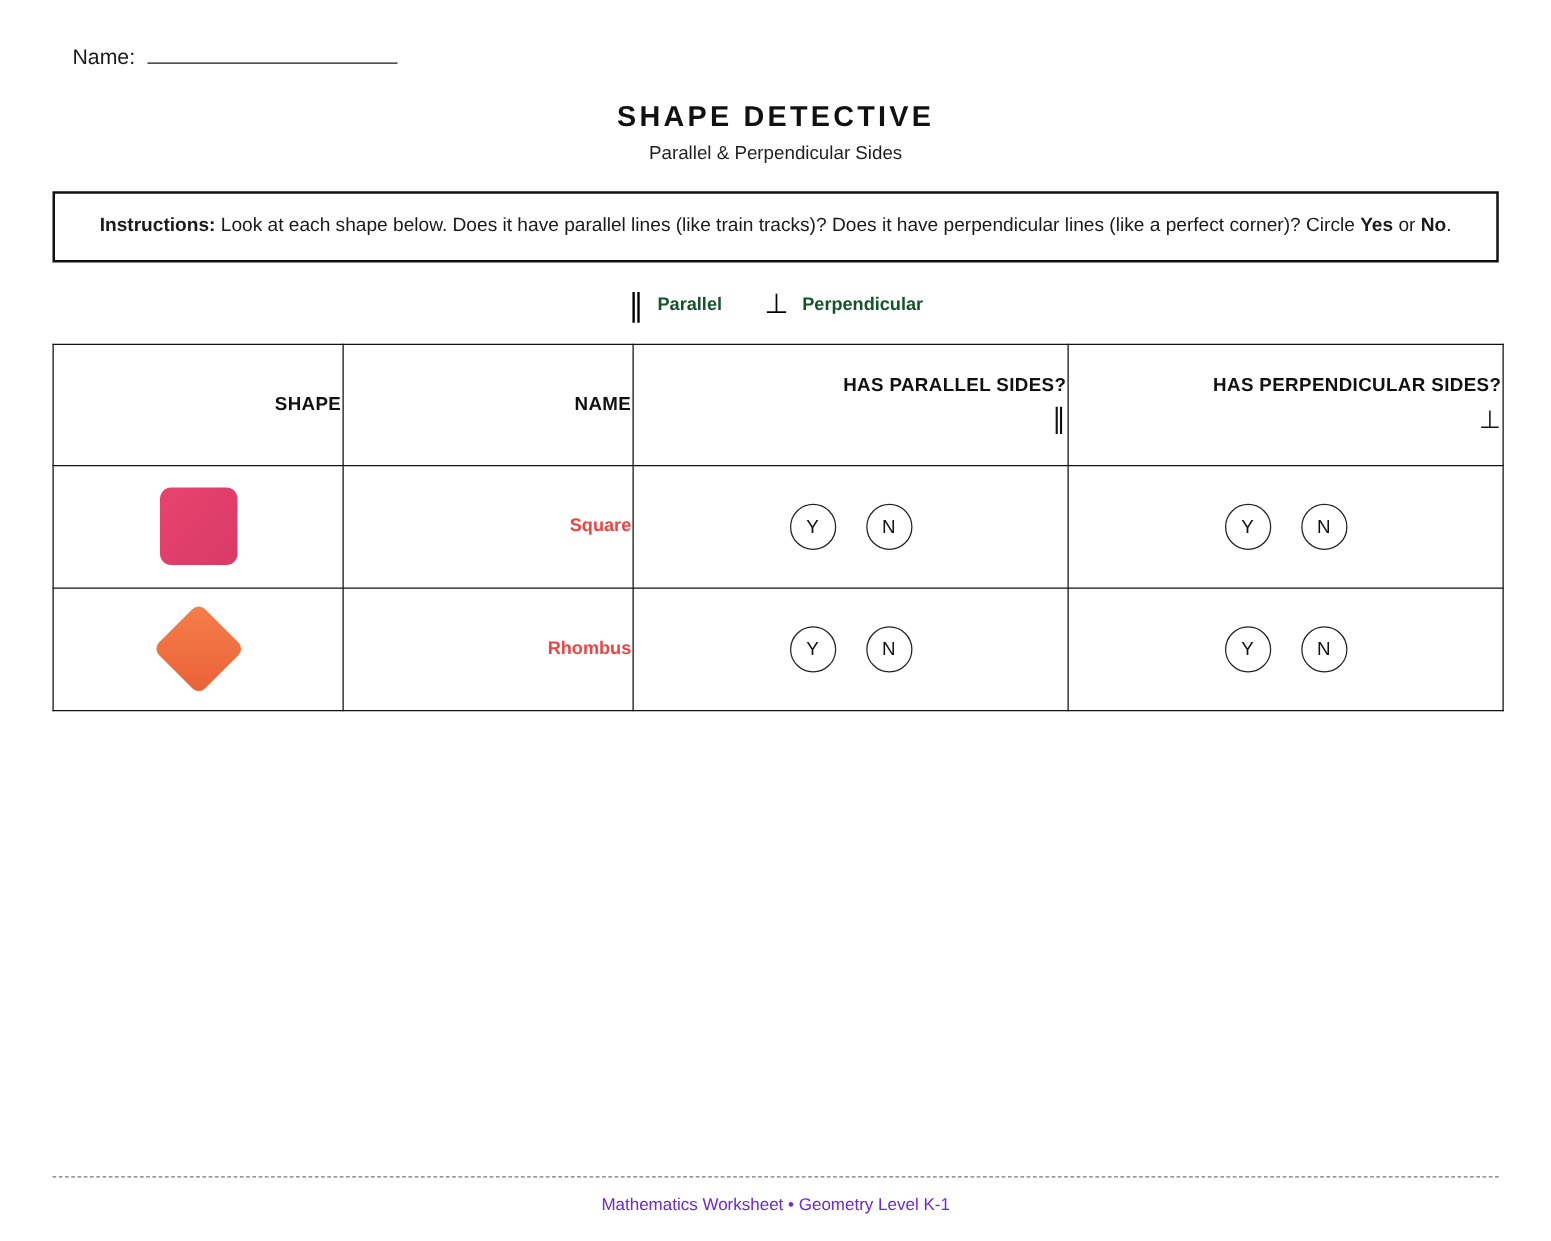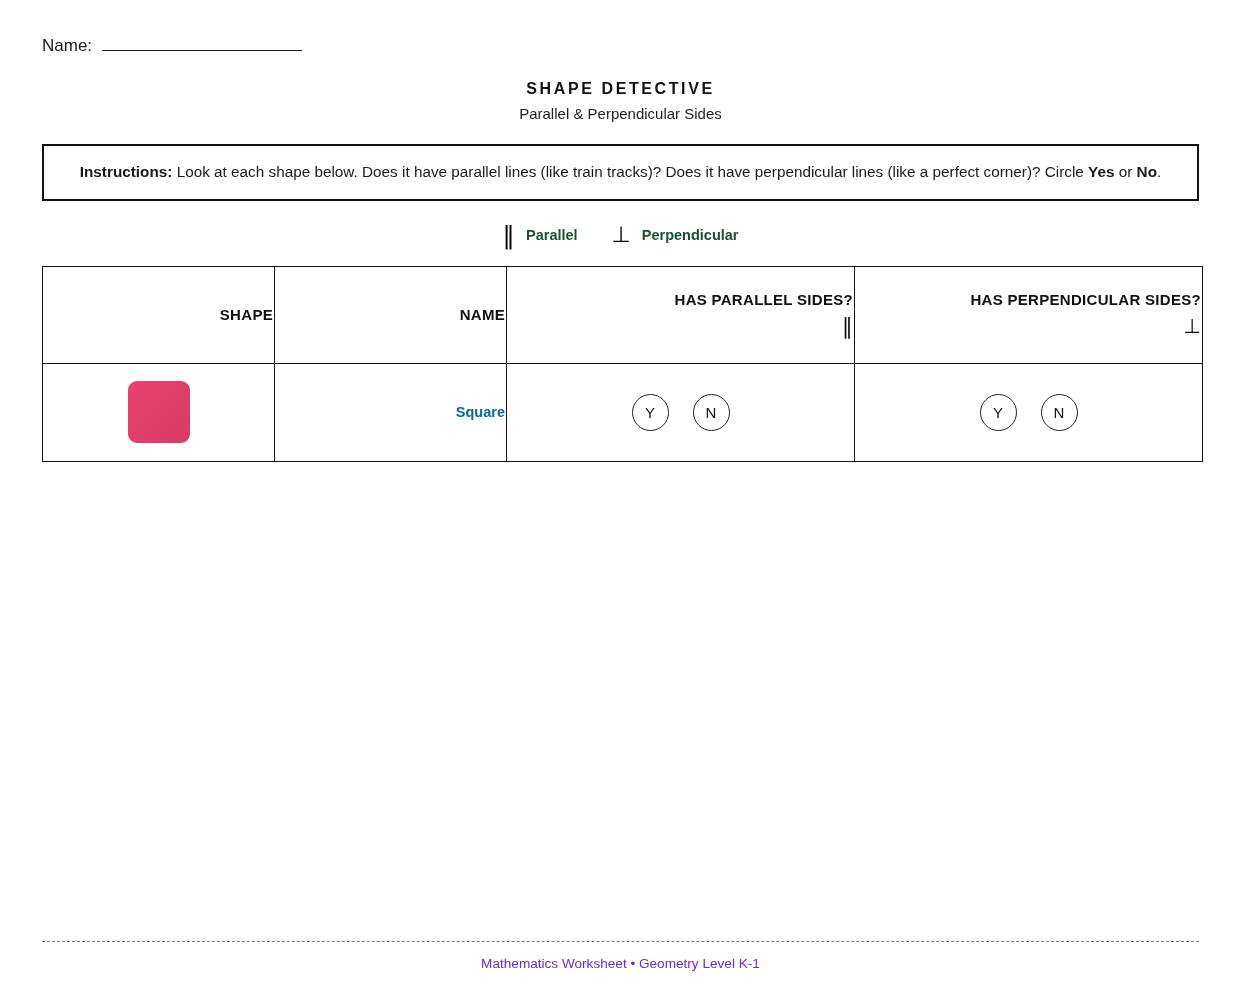--- a/index.html
+++ b/index.html
@@ -14,21 +14,21 @@
     color: #1a1a1a;
     position: relative;
     overflow: hidden;
   }
 
   
   .namedate {
     display: flex;
     justify-content: space-between;
     align-items: flex-end;
-    padding: 36px 42px 0 42px;
+    padding: 36px 42px 0 58px;
     box-sizing: border-box;
     text-align: center;
   }
   .field {
     display: flex;
     align-items: baseline;
     gap: 10px;
   }
   .field-label {
     font-size: 17px;
@@ -42,21 +42,21 @@
     height: 13px;
   }
   .field-line.date-line { width: 196px; }
 
   
   .title-block {
     text-align: center;
     margin-top: 24px;
   }
   .worksheet-title {
-    font-size: 16px;
+    font-size: 23px;
     font-weight: bold;
     letter-spacing: 2.6px;
     color: #111111;
     margin: 0;
   }
   .worksheet-subtitle {
     font-size: 15px;
     color: #1f1f1f;
     margin: 7px 0 0 0;
   }
@@ -131,21 +131,21 @@
     font-size: 22px;
     font-family: "DejaVu Sans", sans-serif;
     font-weight: 500;
   }
   .th-symbol.perp { font-size: 20px; }
 
   .sheet-table td { height: 95px; }
   .cell-name {
     font-size: 14.5px;
     font-weight: bold;
-    color: #0369a1;
+    color: #ef4444;
   }
 
   
   .shape-wrap {
     display: flex;
     align-items: center;
     justify-content: center;
     height: 95px;
   }
   .shape-square {
@@ -278,19 +278,39 @@
             <div class="bubble">N</div>
           </div>
         </td>
         <td>
           <div class="answers">
             <div class="bubble">Y</div>
             <div class="bubble">N</div>
           </div>
         </td>
       </tr>
+      <tr>
+        <td>
+          <div class="shape-wrap">
+            <div class="shape-rhombus"></div>
+          </div>
+        </td>
+        <td class="cell-name">Rhombus</td>
+        <td>
+          <div class="answers">
+            <div class="bubble">Y</div>
+            <div class="bubble">N</div>
+          </div>
+        </td>
+        <td>
+          <div class="answers">
+            <div class="bubble">Y</div>
+            <div class="bubble">N</div>
+          </div>
+        </td>
+      </tr>
     </tbody>
 </table>
 
 <div class="footer">
   <div class="footer-rule"></div>
   <div class="footer-text">Mathematics Worksheet • Geometry Level K-1</div>
 </div>
 
 </body></html>

